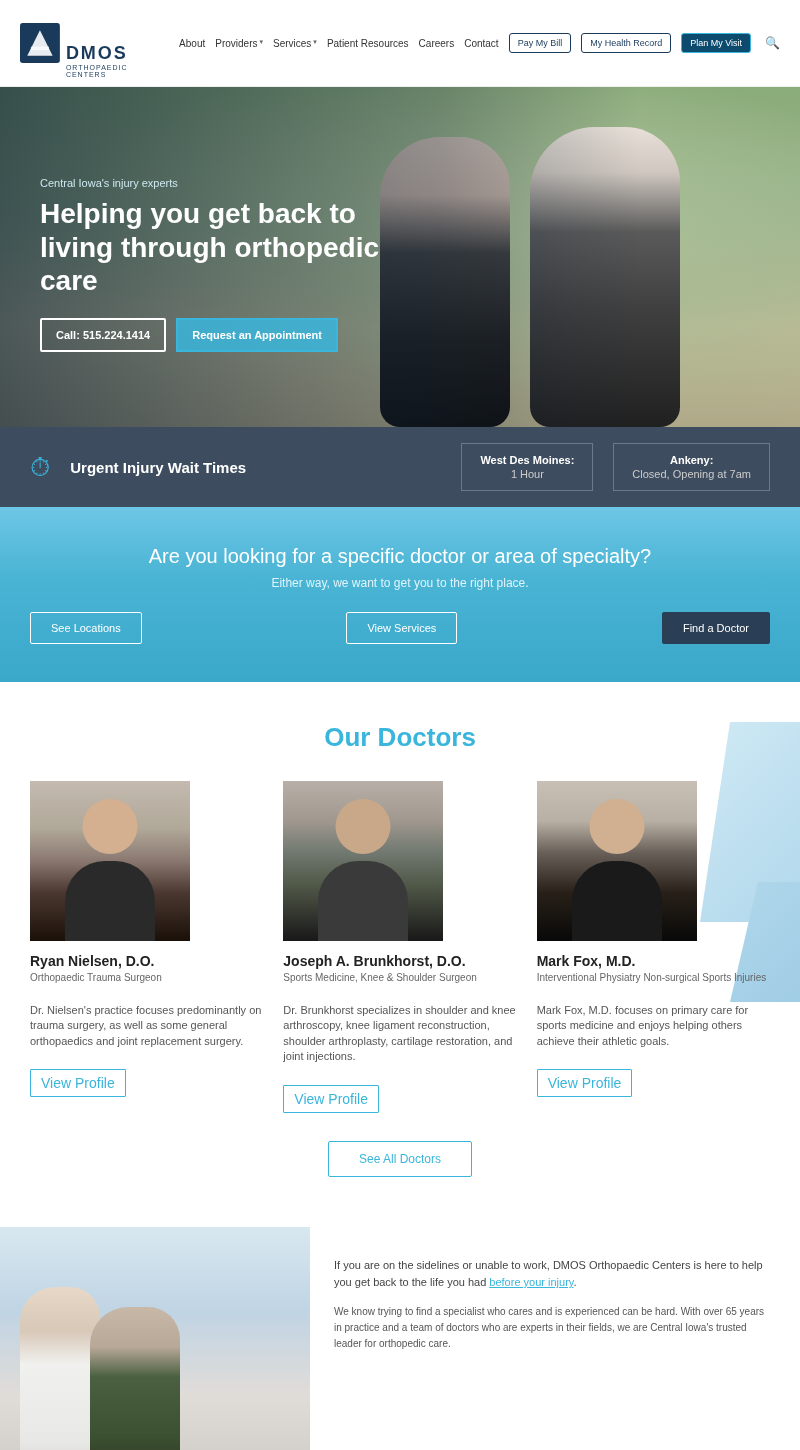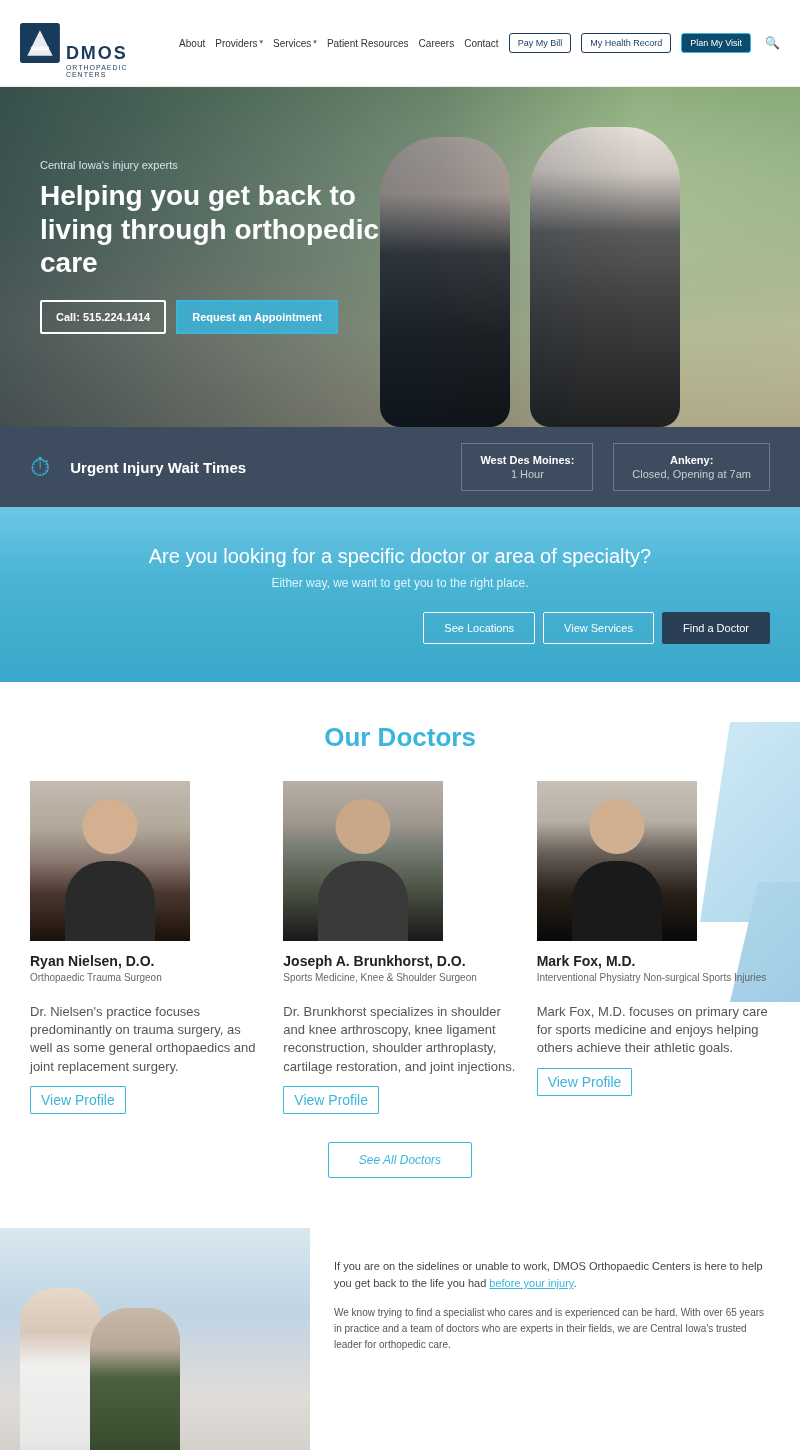--- a/index.html
+++ b/index.html
@@ -127,21 +127,21 @@
       border-radius: 65px 55px 20px 20px;
     }
     .hero-overlay {
       position: absolute;
       inset: 0;
       background: linear-gradient(to right, rgba(10,30,50,0.65) 0%, rgba(10,30,50,0.3) 55%, transparent 80%);
     }
     .hero-content {
       position: absolute;
       left: 40px;
-      top: 72px;
+      top: 90px;
       max-width: 340px;
       color: #fff;
     }
     .hero-eyebrow {
       font-size: 11px;
       color: #cde8f0;
       margin-bottom: 8px;
     }
     .hero-title {
       font-size: 28px;
@@ -221,22 +221,22 @@
       font-weight: 400;
       margin-bottom: 8px;
     }
     .specialty-sub {
       font-size: 12px;
       color: #e0f4fb;
       margin-bottom: 22px;
     }
     .specialty-buttons {
       display: flex;
-      justify-content: flex-end;
-      gap: 8px;
+      justify-content: space-between;
+      gap: 0;
     }
     .spec-btn {
       padding: 9px 20px;
       border: 1px solid #fff;
       color: #fff;
       background: transparent;
       font-size: 11px;
       cursor: pointer;
       border-radius: 2px;
     }
@@ -347,24 +347,24 @@
       font-weight: 700;
       color: #222;
       margin-bottom: 3px;
     }
     .doctor-specialty {
       font-size: 10px;
       color: #666;
       margin-bottom: 20px;
     }
     .doctor-bio {
-      font-size: 13px;
+      font-size: 11px;
       color: #555;
       line-height: 1.4;
-      margin-bottom: 10px;
+      margin-bottom: 20px;
     }
     .view-profile-btn {
       display: inline-block;
       padding: 5px 10px;
       border: 1px solid #3ab5dc;
       color: #3ab5dc;
       font-size: 14px;
       background: transparent;
       cursor: pointer;
       border-radius: 1px;
@@ -376,21 +376,20 @@
       z-index: 1;
     }
     .see-all-btn {
       padding: 10px 30px;
       border: 1px solid #3ab5dc;
       color: #3ab5dc;
       background: transparent;
       font-size: 12px;
       cursor: pointer;
       border-radius: 2px;
-      font-style: italic;
     }
 
     
     .injury-section {
       display: flex;
       min-height: 280px;
       margin-top: 20px;
     }
     .injury-photo {
       width: 310px;

